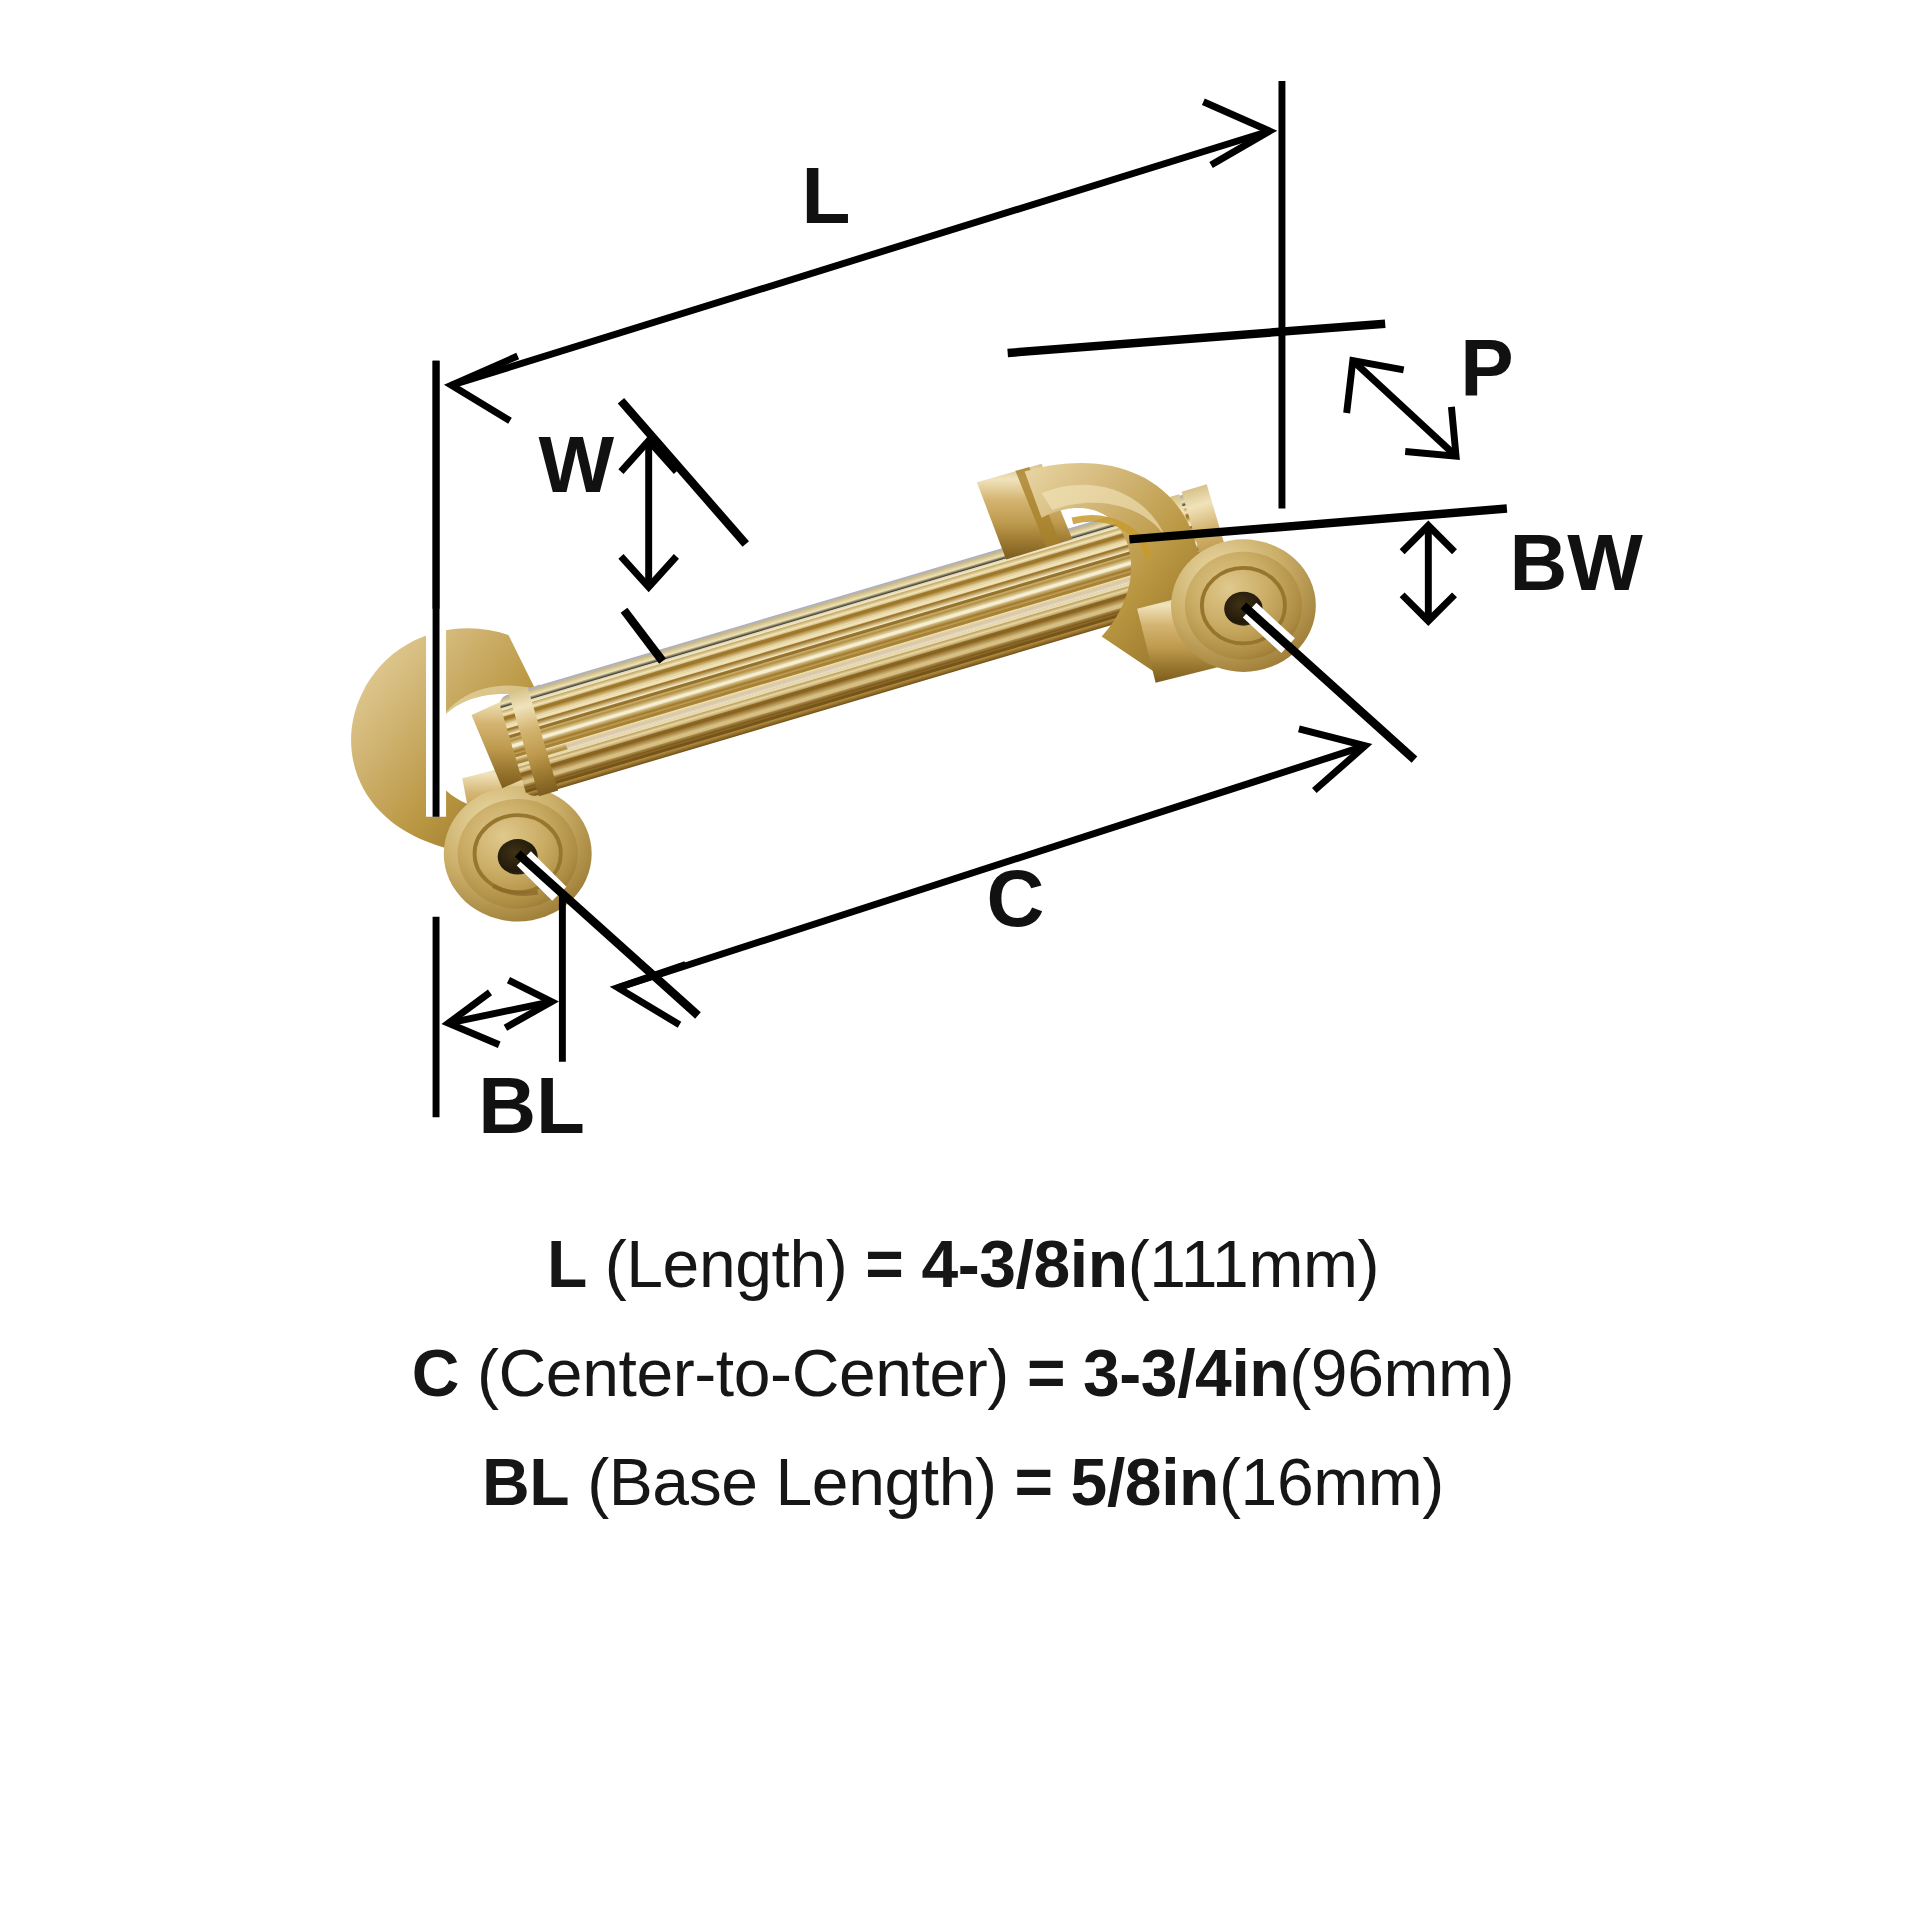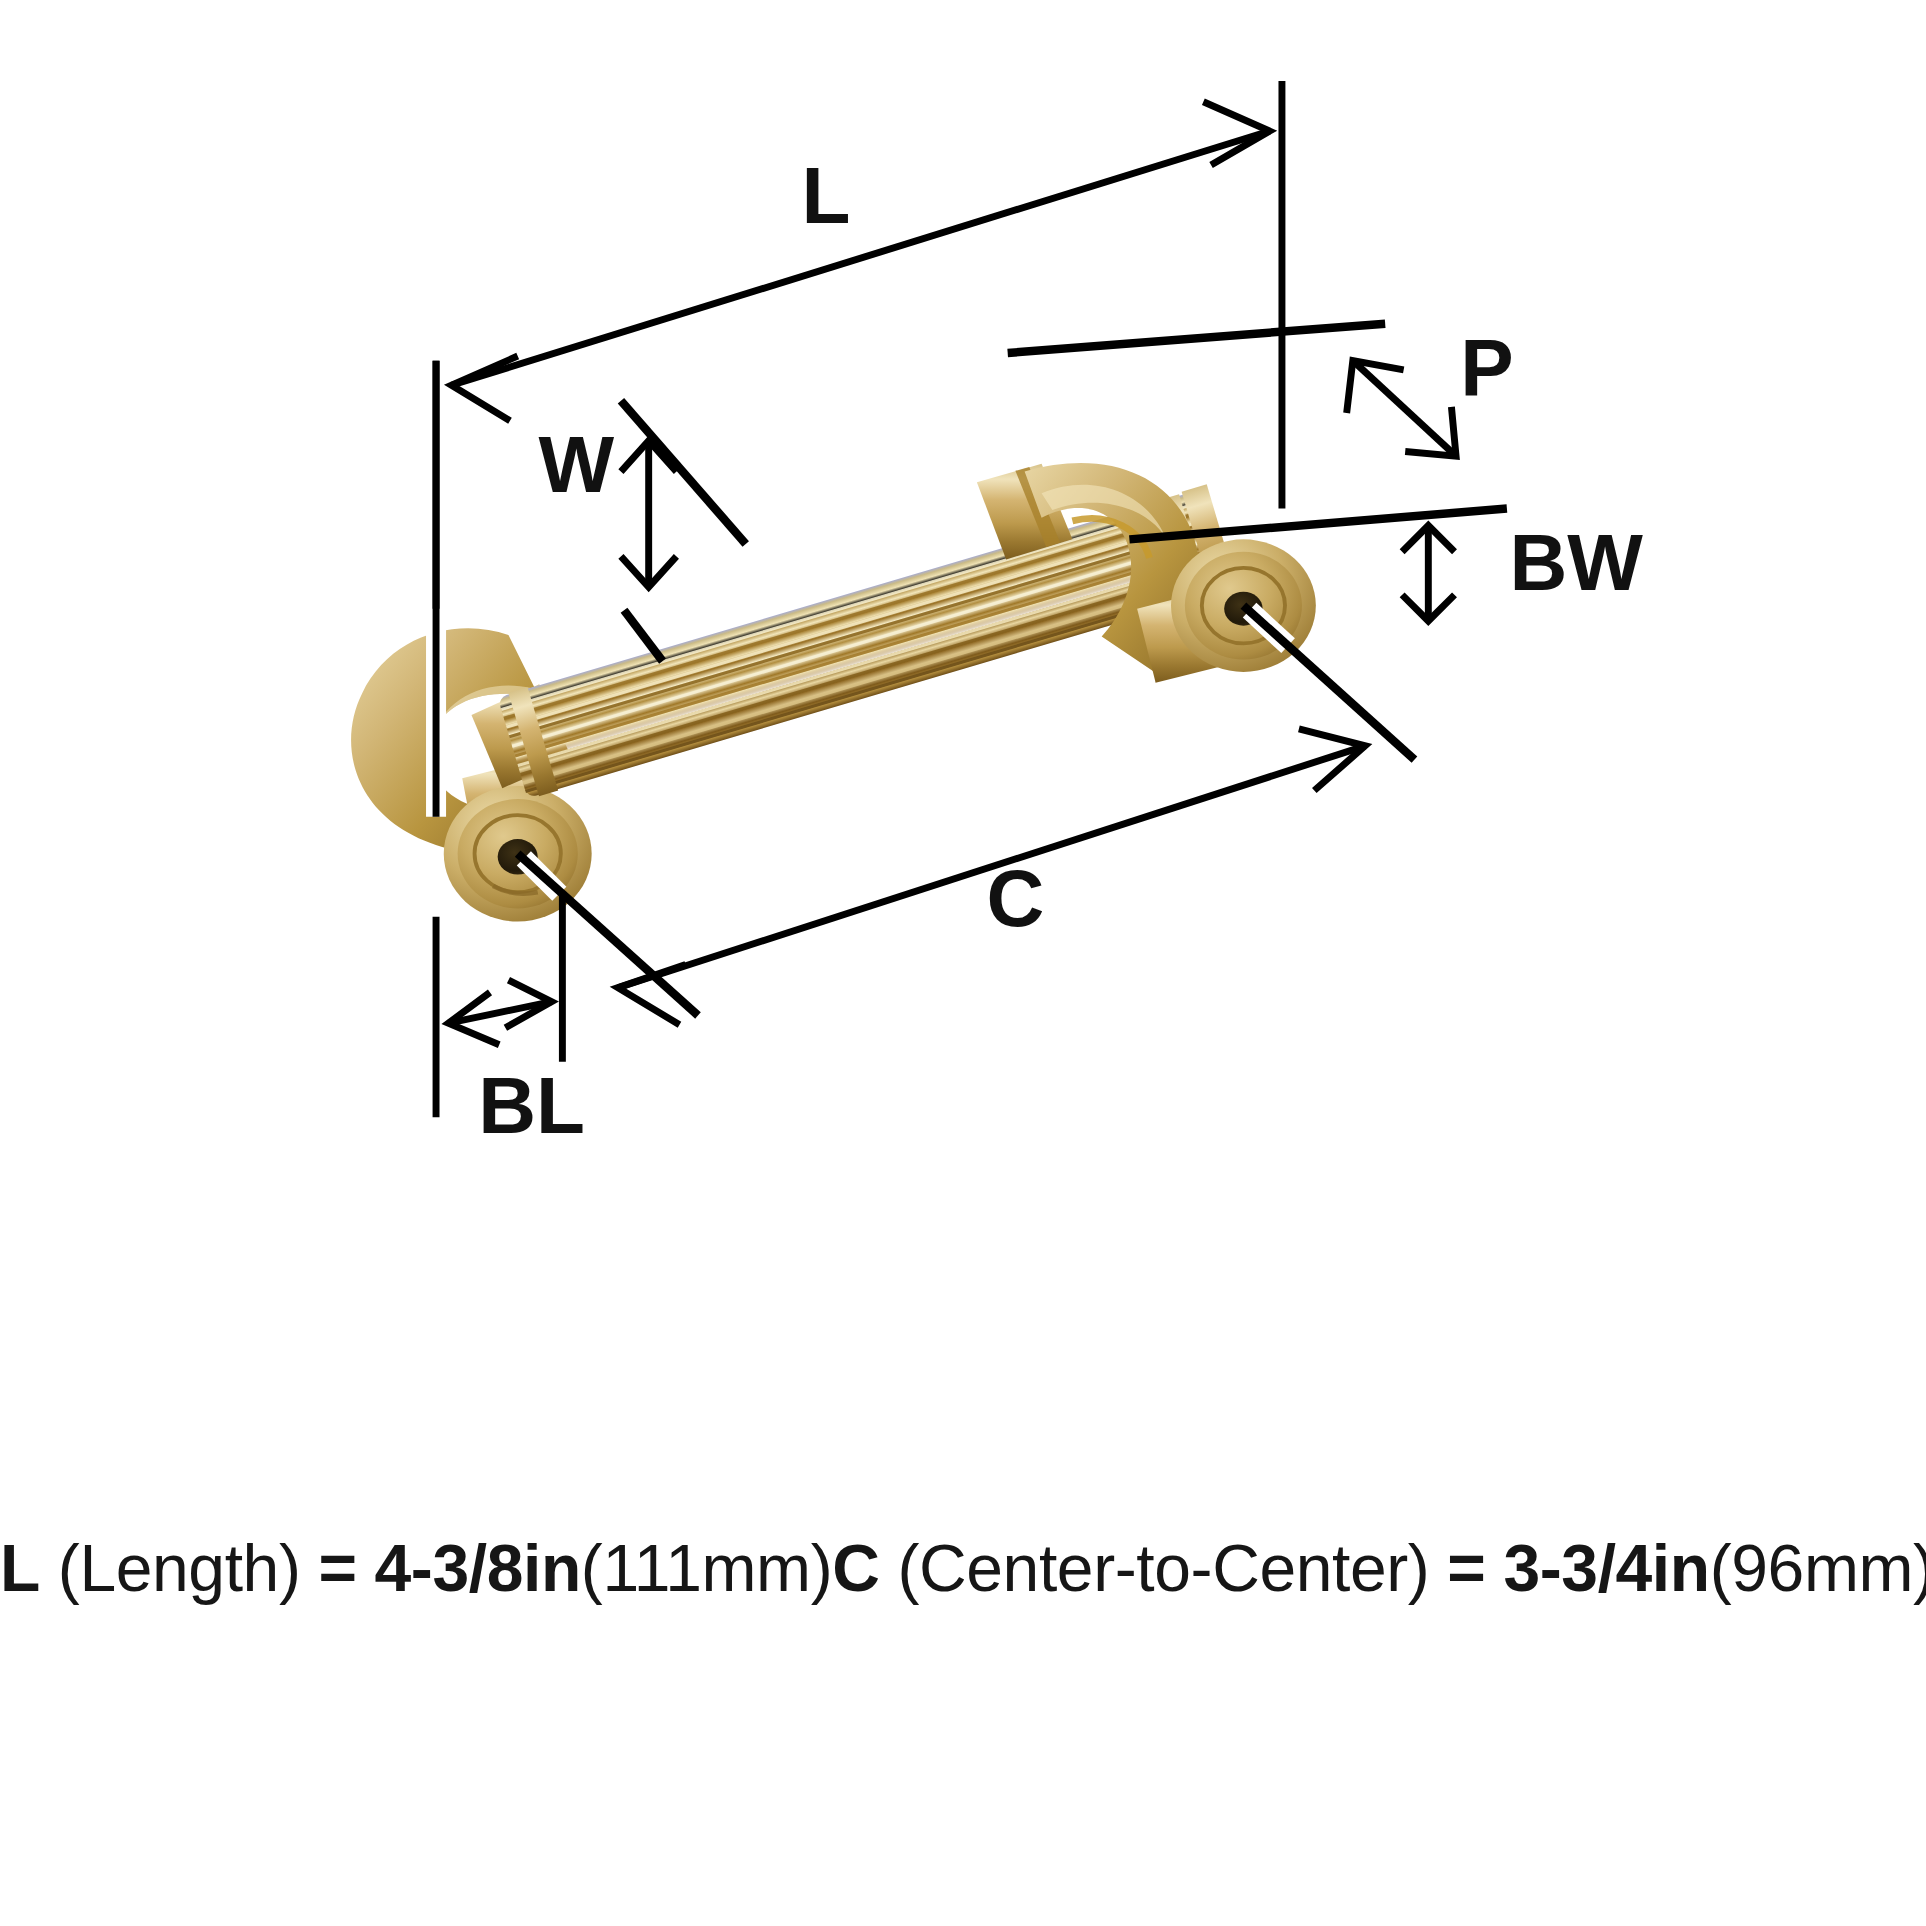--- a/index.html
+++ b/index.html
@@ -23,21 +23,21 @@
     width: 1926px;
     height: 1202px;
   }
   #legend {
     position: absolute;
     left: 0;
     top: 1210px;
     width: 1926px;
     height: 717px;
     display: flex;
-    flex-direction: row;
+    flex-direction: column;
     justify-content: flex-start;
     align-items: center;
   }
   .legend-line {
     width: 100%;
     text-align: center;
     color: #161616;
     font-family: "Liberation Sans", sans-serif;
     font-size: 66px;
     line-height: 109px;
@@ -307,17 +307,20 @@
     <div class="legend-line">
       <span class="sym">L</span><span>&nbsp;</span><span class="nm">(Length)</span><span>&nbsp;</span><span class="eq">=</span><span>&nbsp;</span><span class="val">4-3/8in</span><span class="mm">(111mm)</span>
     </div>
 
 
 
     <div class="legend-line">
       <span class="sym">C</span><span>&nbsp;</span><span class="nm">(Center-to-Center)</span><span>&nbsp;</span><span class="eq">=</span><span>&nbsp;</span><span class="val">3-3/4in</span><span class="mm">(96mm)</span>
     </div>
 
+    <div class="legend-line">
+      <span class="sym">BL</span><span>&nbsp;</span><span class="nm">(Base Length)</span><span>&nbsp;</span><span class="eq">=</span><span>&nbsp;</span><span class="val">5/8in</span><span class="mm">(16mm)</span>
+    </div>
 
 
   </div>
 </div>
 
 
 </body></html>

